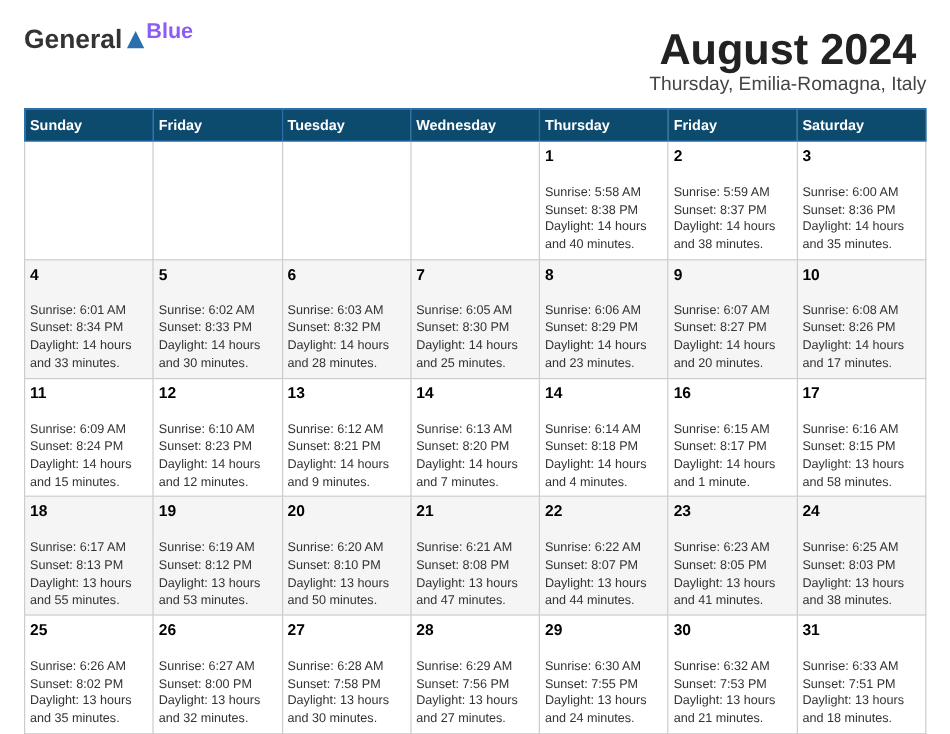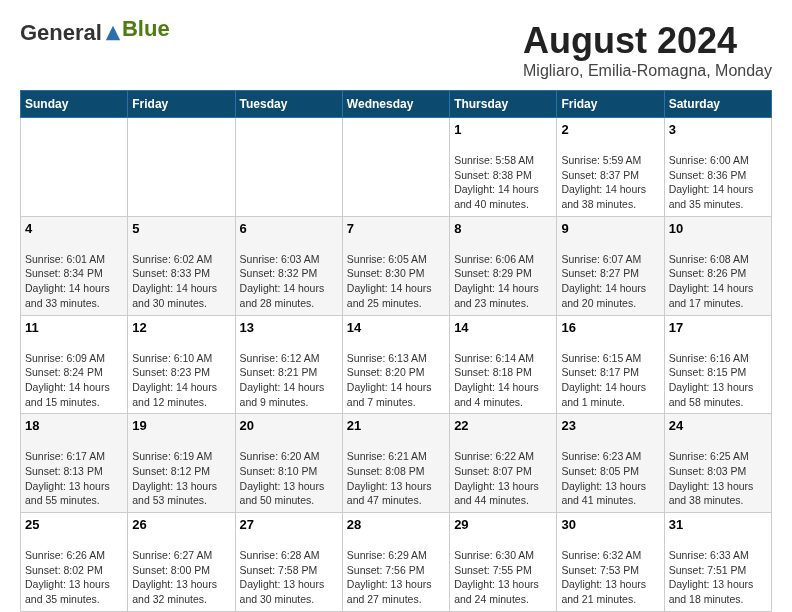--- a/index.html
+++ b/index.html
@@ -28,21 +28,21 @@
       font-weight: bold;
     }
     .logo-general { color: #333; }
     .logo-blue { color: #2b6cb0; }
     .logo-icon {
       width: 18px;
       height: 18px;
       margin-left: 2px;
     }
     .title-section {
-      text-align: left;
+      text-align: center;
     }
     .main-title {
       font-size: 36px;
       font-weight: bold;
       color: #222;
     }
     .subtitle {
       font-size: 16px;
       color: #444;
     }
@@ -91,25 +91,25 @@
 <body>
 
 <div class="header">
   <div class="logo">
     <div class="logo-text">
       <span class="logo-general">General</span>
       <svg class="logo-icon" viewBox="0 0 20 20">
         <polygon points="10,2 18,18 2,18" fill="#2c6fad"></polygon>
       </svg>
     </div>
-    <span class="logo-blue" style="font-size:22px;font-weight:bold;color:#4d7c0f;margin-top:-4px;">Blue</span>
+    <span class="logo-blue" style="font-size:18px;font-weight:bold;color:#8b5cf6;margin-top:-4px;">Blue</span>
   </div>
   <div class="title-section">
     <div class="main-title">August 2024</div>
-    <div class="subtitle">Migliaro, Emilia-Romagna, Monday</div>
+    <div class="subtitle">Thursday, Emilia-Romagna, Italy</div>
   </div>
 </div>
 
 <table>
   <thead>
     <tr>
     <th>Sunday</th>
         <th>Friday</th>
         <th>Tuesday</th>
         <th>Wednesday</th>

